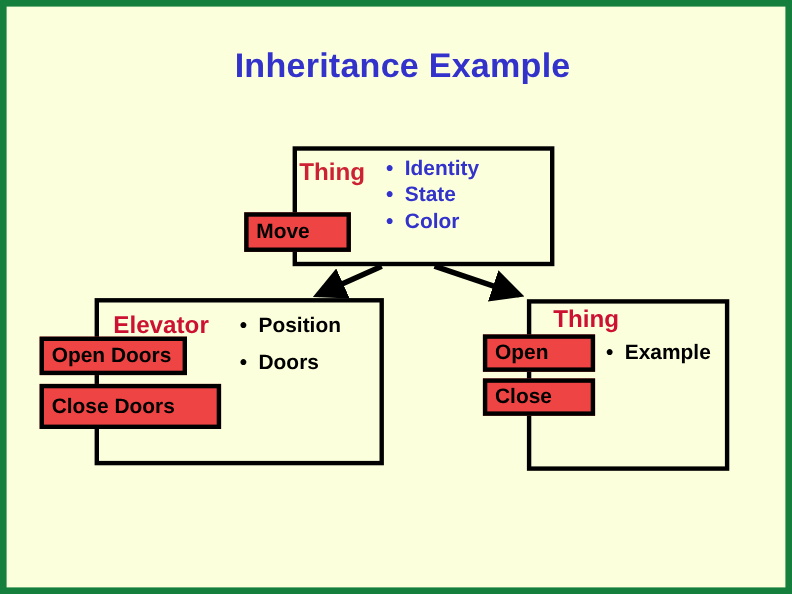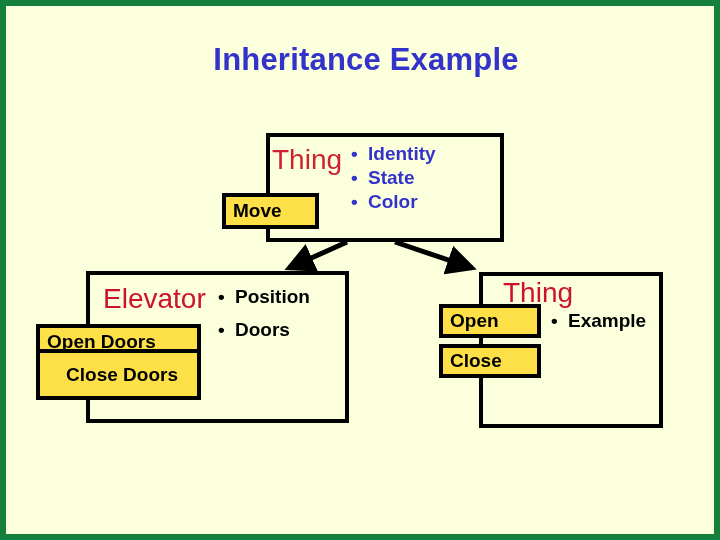--- a/index.html
+++ b/index.html
@@ -41,37 +41,37 @@
     position: absolute;
     border: 4px solid #000000;
     background: transparent;
     box-sizing: border-box;
   }
 
   
   .method-box {
     position: absolute;
     border: 4px solid #000000;
-    background: #fde047;
+    background: #ef4444;
     box-sizing: border-box;
     display: flex;
     align-items: center;
     padding-left: 7px;
     font-size: 19px;
     font-weight: bold;
     color: #000000;
     white-space: nowrap;
     z-index: 5;
   }
 
   
   .class-name {
     position: absolute;
-    font-size: 28px;
-    font-weight: normal;
+    font-size: 22px;
+    font-weight: bold;
     color: #CC1133;
     white-space: nowrap;
     z-index: 6;
   }
   .class-name.thing-name { color: #CC2233; }
 
   
   .attr-list {
     position: absolute;
     z-index: 6;
@@ -149,25 +149,25 @@
 
   <ul class="attr-list attr-black" style="left:212px; top:274px;">
     <li>
       <span class="bullet">•</span><span>Position</span>
     </li>
     <li>
       <span class="bullet">•</span><span>Doors</span>
     </li>
   </ul>
 
-  <div class="method-box" style="left:30px; top:318px; width:165px; height:35px;">
+  <div class="method-box" style="left:30px; top:300px; width:134px; height:35px;">
     <span>Open Doors</span>
   </div>
 
-  <div class="method-box" style="left:30px; top:343px; width:165px; height:51px;justify-content:center;">
+  <div class="method-box" style="left:30px; top:343px; width:165px; height:41px;">
     <span>Close Doors</span>
   </div>
 
   <div class="class-box" style="left:473px; top:266px; width:184px; height:156px;"></div>
 
   <div class="class-name" style="left:497px; top:271px;">Thing</div>
 
   <ul class="attr-list attr-black" style="left:545px; top:298px;">
     <li>
       <span class="bullet">•</span><span>Example</span>

